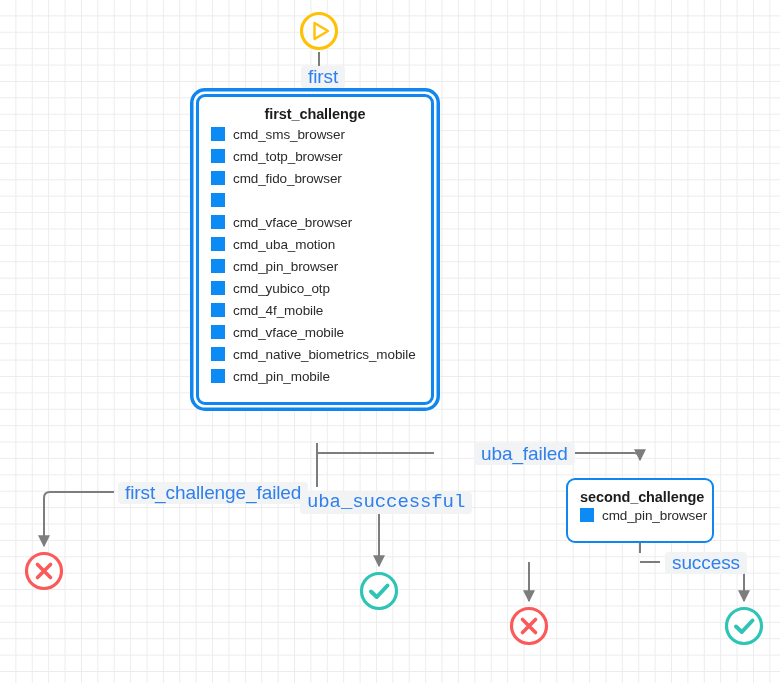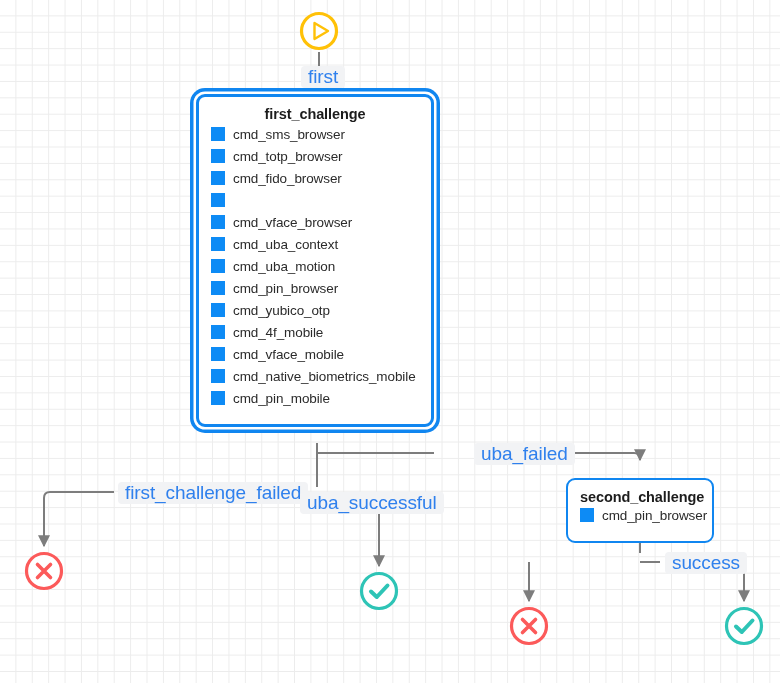--- a/index.html
+++ b/index.html
@@ -181,24 +181,20 @@
       </div>
       <div class="node-item">
         <span class="item-swatch"></span>
       </div>
       <div class="node-item">
         <span class="item-swatch"></span>
         <span class="item-label">cmd_vface_browser</span>
       </div>
       <div class="node-item">
         <span class="item-swatch"></span>
-        <span class="item-label">cmd_uba_context</span>
-      </div>
-      <div class="node-item">
-        <span class="item-swatch"></span>
         <span class="item-label">cmd_uba_motion</span>
       </div>
       <div class="node-item">
         <span class="item-swatch"></span>
         <span class="item-label">cmd_pin_browser</span>
       </div>
       <div class="node-item">
         <span class="item-swatch"></span>
         <span class="item-label">cmd_yubico_otp</span>
       </div>
@@ -226,21 +222,21 @@
     <div class="node-list">
       <div class="node-item">
         <span class="item-swatch"></span>
         <span class="item-label">cmd_pin_browser</span>
       </div>
     </div>
   </div>
 
   <div class="edge-label" style="left:118px; top:482px;">first_challenge_failed</div>
 
-  <div class="edge-label" style="left:300px; top:492px;">uba_successful</div>
+  <div class="edge-label" style="left:300px; top:492px;font-family:Liberation Mono, monospace;">uba_successful</div>
 
   <div class="edge-label" style="left:443px; top:443px;margin-left:31px;">uba_failed</div>
 
 
   <div class="edge-label" style="left:665px; top:552px;">success</div>
 
   <div class="terminal" style="left:23px; top:550px;">
     <svg width="42" height="42" viewBox="0 0 42 42">
       <circle cx="21" cy="21" r="17.5" fill="#ffffff" stroke="#fc5a5a" stroke-width="3.2"></circle>
       <path d="M 14.5 14.5 L 27.5 27.5 M 27.5 14.5 L 14.5 27.5" stroke="#fc5a5a" stroke-width="3.6" stroke-linecap="round"></path>

